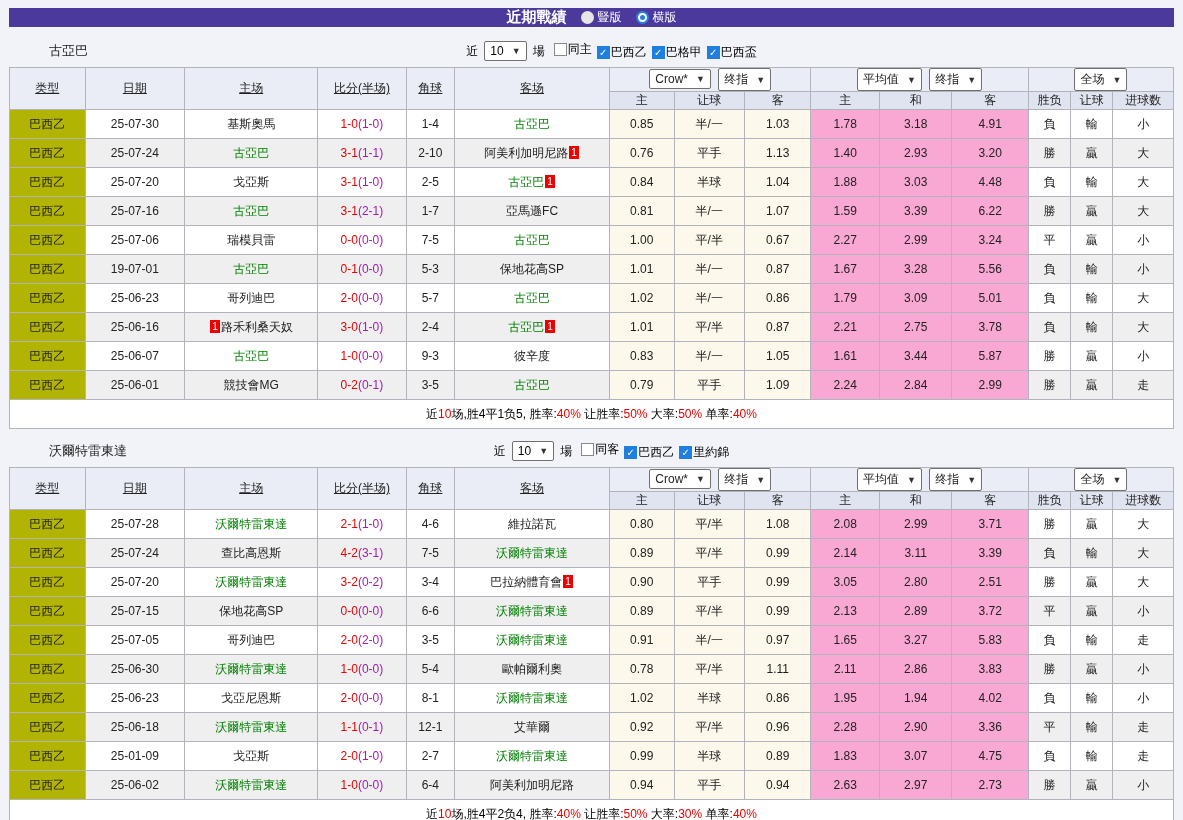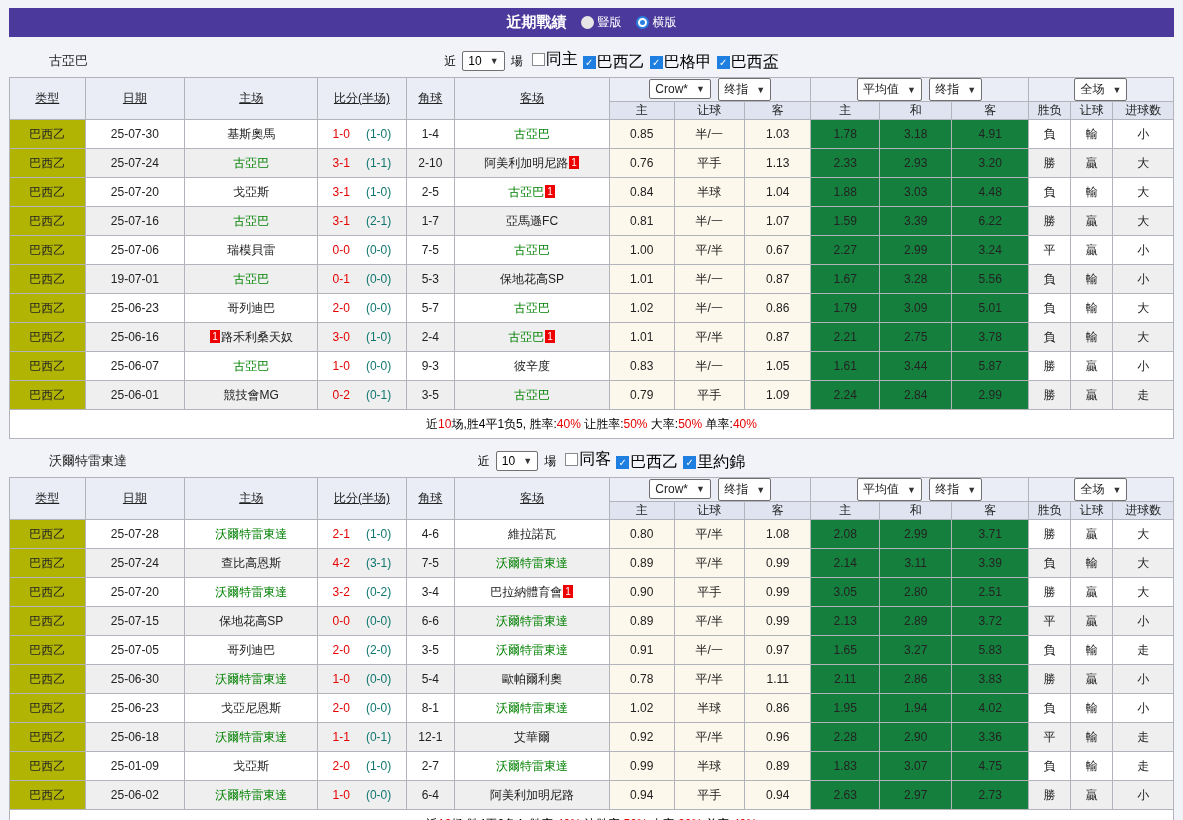--- a/index.html
+++ b/index.html
@@ -5,21 +5,21 @@
   * { box-sizing: border-box; }
   html,body { margin:0; padding:0; }
   body {
     width:1183px; height:820px;
     background:#f2f3f8;
     font-family:"Liberation Sans","DejaVu Sans",sans-serif;
     padding:8px 9px 0;
   }
   
   .topbar {
-    height:29px; background:#4b3a9b; color:#fff;
+    height:19px; background:#4b3a9b; color:#fff;
     display:flex; align-items:center; justify-content:center; gap:14px;
     margin-bottom:11px;
   }
   .topbar .title { font-size:15px; font-weight:bold; }
   .radio-group { display:flex; align-items:center; gap:14px; }
   .radio-item { display:flex; align-items:center; gap:4px; font-size:12px; cursor:pointer; }
   .radio { width:13px; height:13px; border-radius:50%; background:#e6e6e6; position:relative; }
   .radio.on { background:#fff; border:2px solid #2a7fe0; }
   .radio.on .dot { position:absolute; left:2px; top:2px; width:5px; height:5px; border-radius:50%; background:#2a7fe0; }
   
@@ -29,44 +29,44 @@
   .section-bar .zone-r { flex:1; }
   .select-box {
     display:inline-flex; align-items:center; gap:8px;
     border:1px solid #707070; border-radius:2px; background:#fff;
     padding:2px 5px; font-size:12px; margin:0 2px; cursor:pointer;
   }
   .caret { font-size:9px; color:#333; }
   .cbx-wrap { display:inline-flex; align-items:center; margin-left:5px; cursor:pointer; }
   .cbx { width:13px; height:13px; border:1px solid #8a8a8a; background:#fff; display:inline-flex; align-items:center; justify-content:center; }
   .cbx.on { background:#1e7fe0; border-color:#1e7fe0; color:#fff; font-size:10px; line-height:13px; }
-  .cbx-label { margin-left:1px; font-size:16px; }
+  .cbx-label { margin-left:1px; font-size:12px; }
   
   table.matches { border-collapse:collapse; table-layout:fixed; width:100%; background:#fff; margin-bottom:9px; }
   table.matches th, table.matches td {
     border:1px solid #b3b3bc; text-align:center; padding:0 1px;
     font-size:12px; color:#222; overflow:hidden; white-space:nowrap;
   }
   table.matches thead tr.sel-row th { height:21px; background:#eaedf6; font-weight:normal; }
   table.matches thead tr.lbl-row th { height:18px; background:#dfe4f0; font-weight:normal; }
   table.matches thead th.span2 { background:#dfe4f0; font-weight:normal;text-decoration:underline; }
   table.matches tbody td { height:29px; }
   td.c-type { background:#b2b404; color:#fff; }
   td.c-odds { background:#fdf8ec; }
-  td.c-avg  { background:#15803d; }
+  td.c-avg  { background:#f9a8d4; }
   tr.stripe td.plain { background:#efefef; }
   .team-name { color:#222; }
   .team-name.green { color:#008000; }
   .badge {
     display:inline-block; background:#ee0000; color:#fff;
     font-size:10px; line-height:13px; min-width:9px; padding:0 2px;
     vertical-align:1px; margin:0 1px;
   }
   .s-main { color:#e60000; }
-  .s-half { color:#0f766e;padding-left:16px; }
+  .s-half { color:#a21caf; }
   .res-r { color:#e60000; }
   .res-b { color:#1a1ae6; }
   .res-g { color:#008000; }
   td.summary-cell { height:25px; font-size:13px; background:#fff; }
   .sum-red { color:#e60000; }
   .sum-blk { color:#000; }
   .pill-cell { background:#eaedf6; }
 </style>
 </head>
 <body>
@@ -200,21 +200,21 @@
         <tr class="stripe">
           <td class="c-type">巴西乙</td>
           <td class="plain">25-07-24</td>
           <td class="plain home-team"><span class="team-name green">古亞巴</span></td>
           <td class="plain"><span class="s-main">3-1</span><span class="s-half">(1-1)</span></td>
           <td class="plain">2-10</td>
           <td class="plain away-team"><span class="team-name">阿美利加明尼路</span><span class="badge">1</span></td>
           <td class="c-odds">0.76</td>
           <td class="c-odds">平手</td>
           <td class="c-odds">1.13</td>
-          <td class="c-avg">2.33</td>
+          <td class="c-avg">1.40</td>
           <td class="c-avg">2.93</td>
           <td class="c-avg">3.20</td>
           <td class="plain res-r">勝</td>
           <td class="plain res-r">贏</td>
           <td class="plain res-r">大</td>
         </tr>
         <tr>
           <td class="c-type">巴西乙</td>
           <td class="plain">25-07-20</td>
           <td class="plain home-team"><span class="team-name">戈亞斯</span></td>

